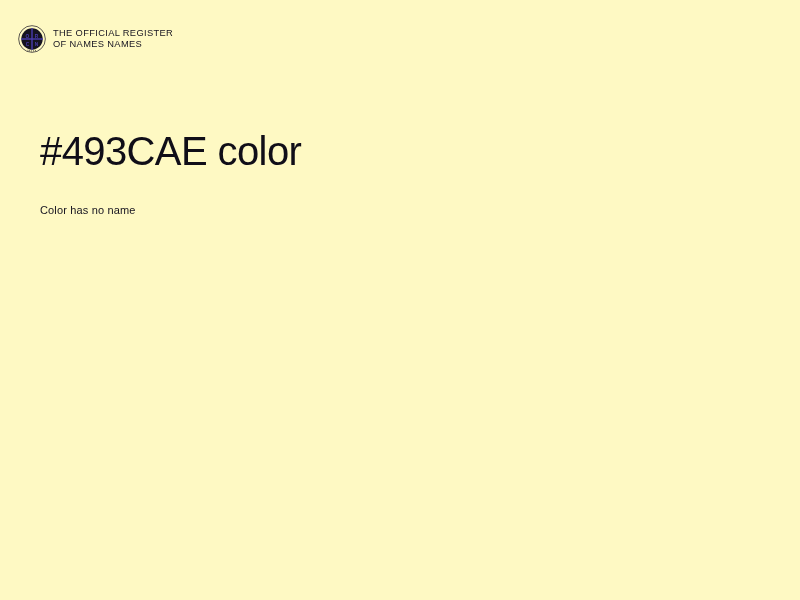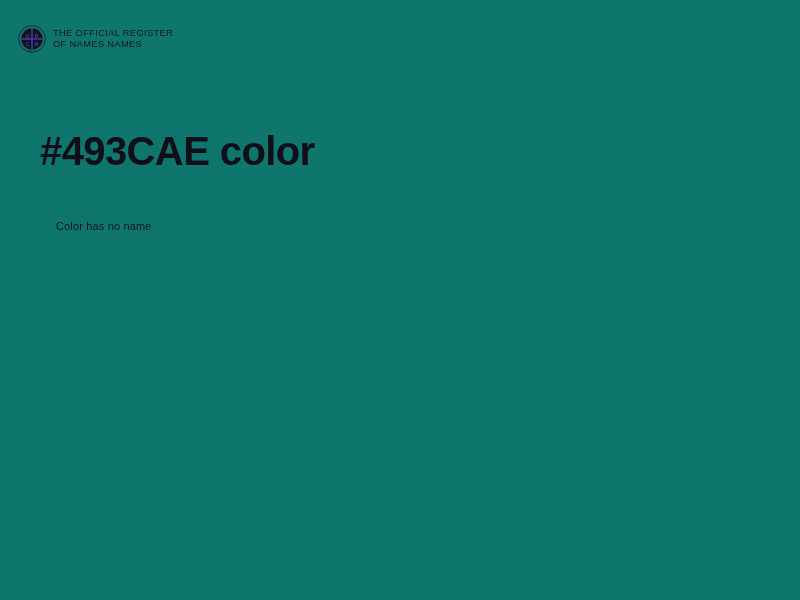--- a/index.html
+++ b/index.html
@@ -53,42 +53,42 @@
   
   #main {
     position: absolute;
     left: 40px;
     top: 128px;
     width: 720px;
   }
   #color-title {
     font-family: "Liberation Sans", sans-serif;
     font-size: 40px;
-    font-weight: 700;
+    font-weight: 400;
     letter-spacing: -0.6px;
     color: #100e18;
     margin: 0;
     line-height: 1.18;
     white-space: nowrap;
   }
   #color-subtitle {
     font-family: "Liberation Sans", sans-serif;
     font-size: 11px;
     font-weight: 400;
     letter-spacing: 0.15px;
     color: #15131f;
-    margin: 16px;
+    margin: 0;
     padding-top: 29px;
     white-space: nowrap;
   }
 </style>
 </head>
 <body style="background: rgb(73, 60, 174);">
 
-<div id="page" style="background: #0f766e;">
+<div id="page" style="background: #fef9c3;">
 
   <div id="brand">
 
     <span>
       <svg id="brand-mark" viewBox="0 0 64 64" xmlns="http://www.w3.org/2000/svg" aria-hidden="true">
 
         <circle cx="32" cy="32" r="30.5" fill="none" stroke="#15131f" stroke-width="1.6"></circle>
 
         <circle cx="32" cy="32" r="24.5" fill="#15131f"></circle>
 

